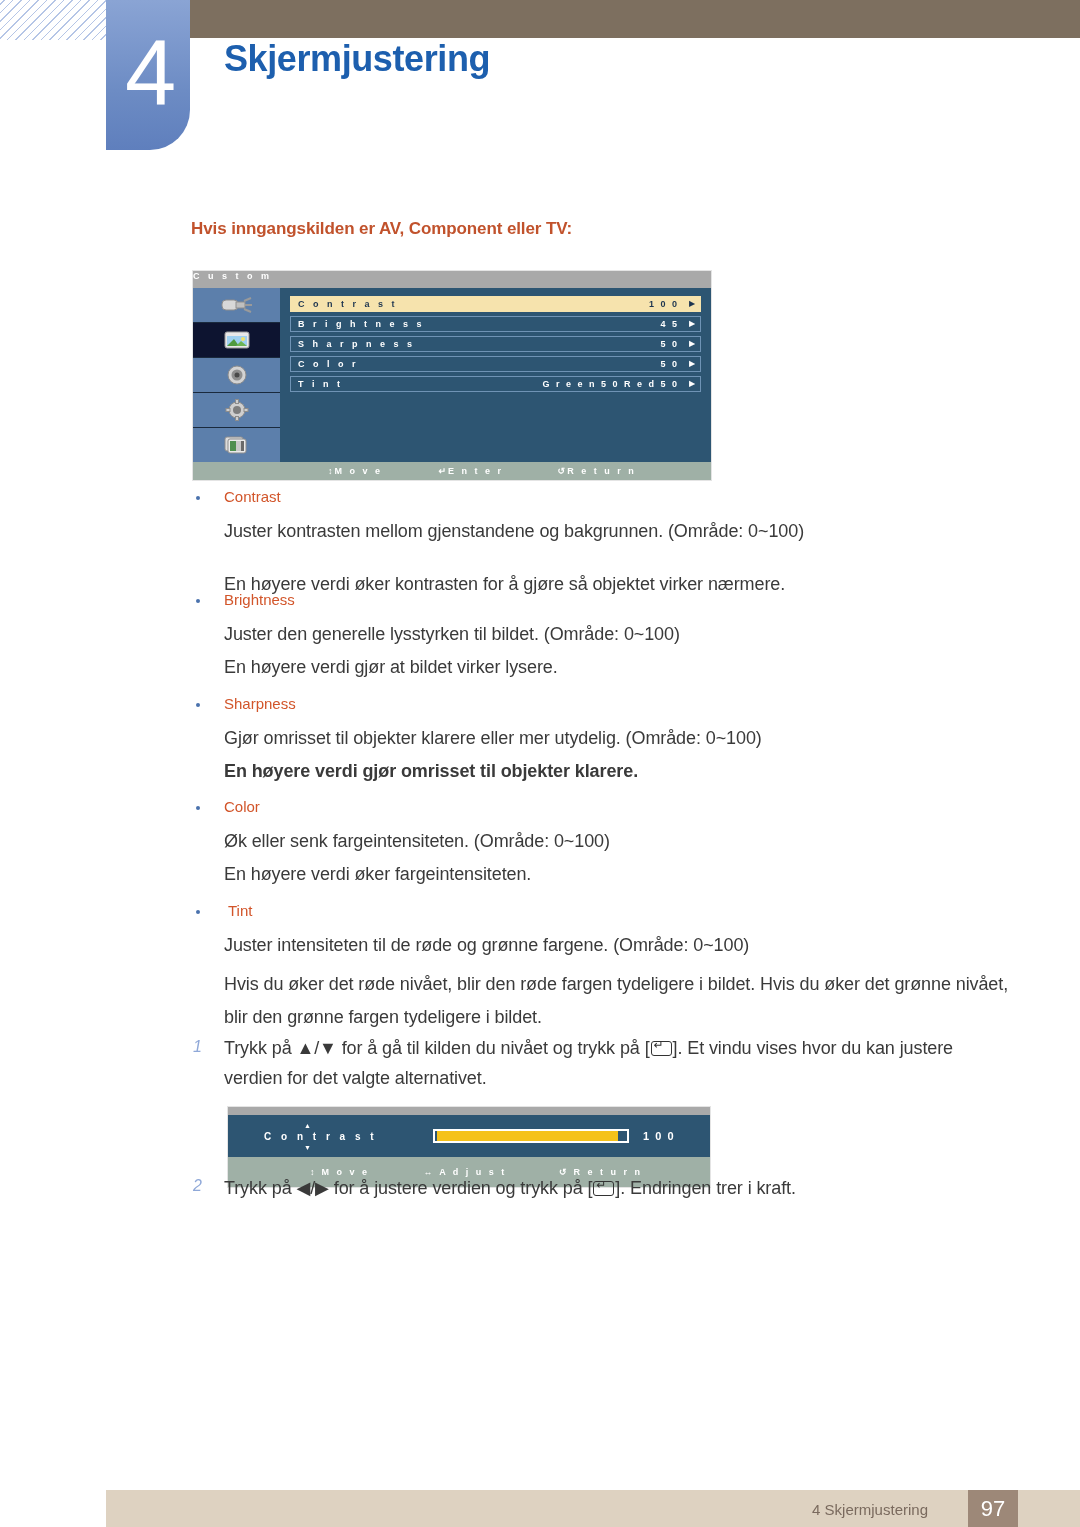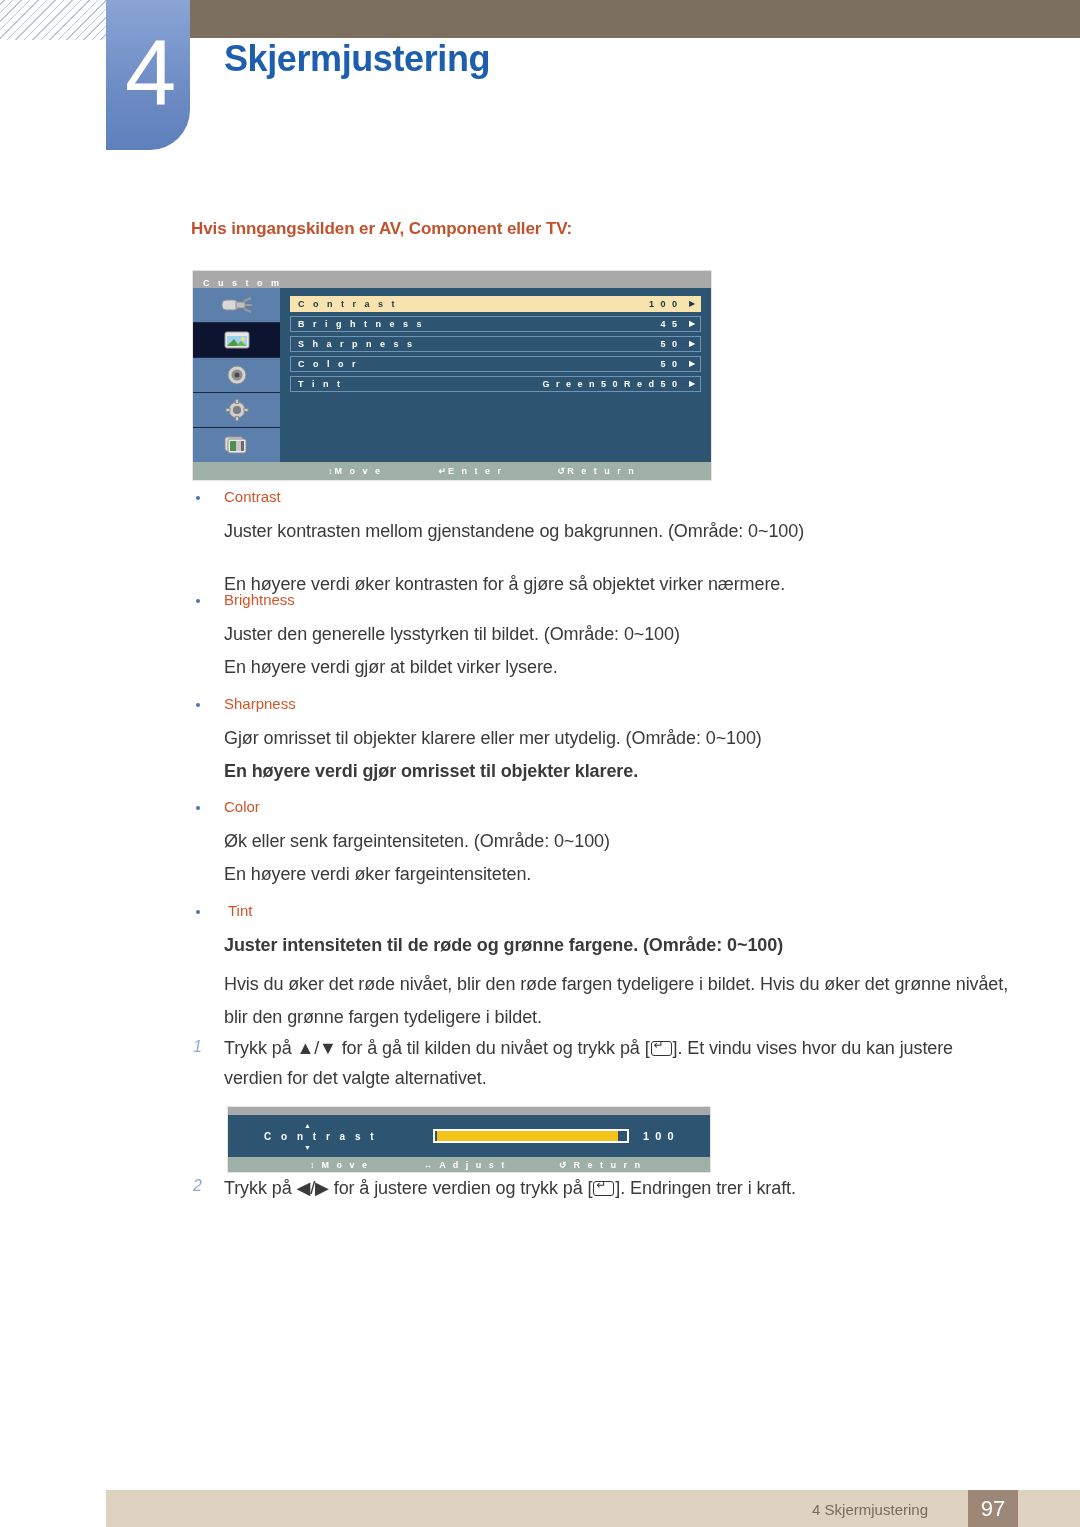--- a/index.html
+++ b/index.html
@@ -76,22 +76,21 @@
   .osd {
     position: absolute;
     left: 193px; top: 271px;
     width: 518px;
     box-shadow: 0 0 0 1px #e4e4e4;
   }
   .osd-titlebar {
     height: 17px;
     background: #a9a9a9;
     display: flex;
-    align-items: flex-end;
-    padding-left: 10px;
+    align-items: flex-start;
   }
   .osd-titlebar span {
     color: #ffffff;
     font-size: 9px;
     letter-spacing: 3px;
     font-weight: bold;
   }
   .osd-body {
     display: flex;
     background: #2d5572;
@@ -283,21 +282,21 @@
     width: 96%;
   }
   .osd2-value {
     margin-left: 14px;
     font-size: 11px;
     letter-spacing: 1.5px;
     color: #ffffff;
     font-weight: bold;
   }
   .osd2-footer {
-    height: 15px;
+    height: 30px;
     background: #9fb0a6;
     display: flex;
     align-items: center;
     font-size: 9px;
     letter-spacing: 2.5px;
     color: #ffffff;
     font-weight: bold;
   }
 
   
@@ -451,21 +450,21 @@
 <div class="body-line" style="left:224px; top:728px;">Gjør omrisset til objekter klarere eller mer utydelig. (Område: 0~100)</div>
 <div class="body-line" style="left:224px; top:761px;font-weight:bold;">En høyere verdi gjør omrisset til objekter klarere.</div>
 
 <div class="bullet-dot" style="left:196px; top:806px;"></div>
 <div class="bullet-term" style="left:224px; top:798px;">Color</div>
 <div class="body-line" style="left:224px; top:831px;">Øk eller senk fargeintensiteten. (Område: 0~100)</div>
 <div class="body-line" style="left:224px; top:864px;">En høyere verdi øker fargeintensiteten.</div>
 
 <div class="bullet-dot" style="left:196px; top:910px;"></div>
 <div class="bullet-term" style="left:228px; top:902px;">Tint</div>
-<div class="body-line" style="left:224px; top:935px;font-weight:bold;">Juster intensiteten til de røde og grønne fargene. (Område: 0~100)</div>
+<div class="body-line" style="left:224px; top:935px;">Juster intensiteten til de røde og grønne fargene. (Område: 0~100)</div>
 <div class="body-line wrap" style="left:224px; top:968px; line-height:33px;">Hvis du øker det røde nivået, blir den røde fargen tydeligere i bildet. Hvis du øker det grønne nivået, blir den grønne fargen tydeligere i bildet.</div>
 
 <div class="step-num" style="left:193px; top:1038px;">1</div>
 <div class="body-line" style="left:224px; top:1038px;"><span>Trykk på ▲/▼ for å gå til kilden du nivået og trykk på [</span><span class="keycap"></span><span>]. Et vindu vises hvor du kan justere</span></div>
 <div class="body-line" style="left:224px; top:1068px;">verdien for det valgte alternativet.</div>
 
 <div class="osd2">
   <div class="osd2-top"></div>
   <div class="osd2-body">
     <div class="osd2-label-wrap">

